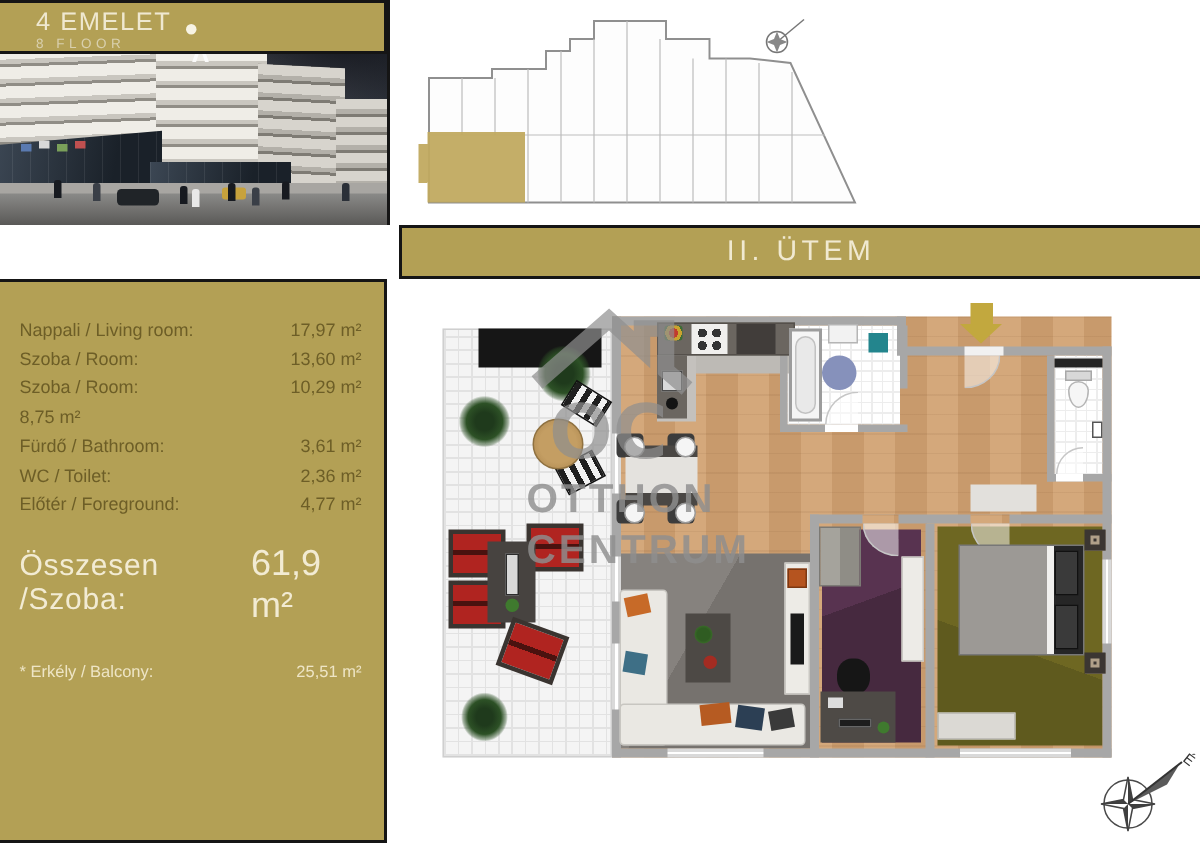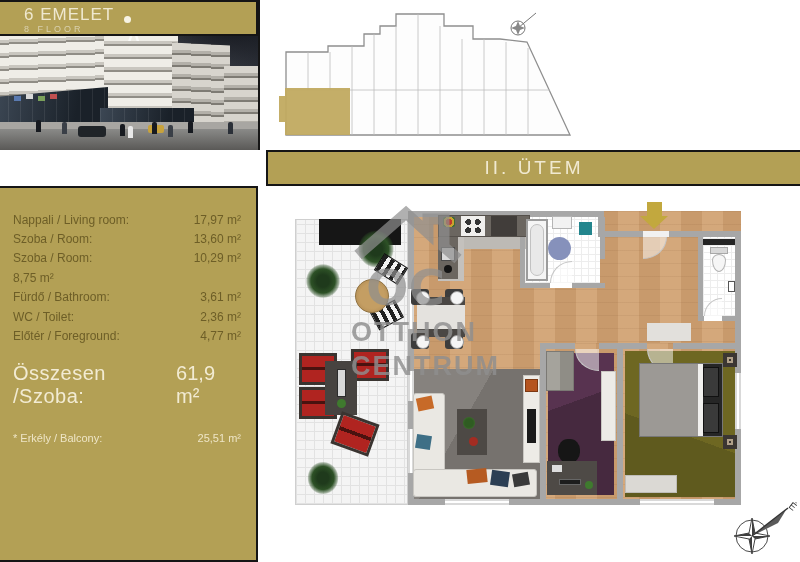--- a/index.html
+++ b/index.html
@@ -17,21 +17,21 @@
   .bgroup{position:absolute;top:4px;line-height:1;}
   .bgroup .hu{color:#efe8d0;font-size:17px;letter-spacing:1px;}
   .bgroup .en{color:#d9d0ae;font-size:9px;letter-spacing:3px;margin-top:2px;}
   .dot{position:absolute;left:124px;top:14px;width:7px;height:7px;border-radius:50%;background:#f7f3e4;}
 
   .sidebar{left:0;top:186px;width:258px;height:376px;background:#b3a055;
     border:2px solid #151515;border-left:none;box-sizing:border-box;padding:22px 15px 0 13px;}
   .room-row{display:flex;justify-content:space-between;color:#6d5e27;font-size:12px;height:19.4px;align-items:center;}
   .total-row{display:flex;justify-content:space-between;align-items:baseline;color:#f2ebd3;margin-top:16px;}
   .total-row .t-label{font-size:20px;letter-spacing:0.5px;}
-  .total-row .t-value{font-size:20px;}
+  .total-row .t-value{font-size:24px;}
   .note-row{display:flex;justify-content:space-between;color:#eee5c6;font-size:11px;margin-top:24px;}
 
   
   .sky{left:0;top:0;width:258px;height:150px;background:
     radial-gradient(90px 50px at 15% 16%,rgba(255,255,255,0.45),transparent 70%),
     radial-gradient(150px 60px at 88% 18%,rgba(15,17,23,0.85),transparent 75%),
     radial-gradient(120px 50px at 58% 6%,rgba(40,44,52,0.9),transparent 70%),
     linear-gradient(105deg,#a9abb0 0%,#83868d 25%,#4b4f58 55%,#262a32 100%);}
   .bands{background:repeating-linear-gradient(180deg,#efede7 0 8px,#c9c6bf 8px 11px,#908d86 11px 13px);}
   .bands-dk{background:repeating-linear-gradient(180deg,#d7d4cd 0 7px,#b3b0a9 7px 10px,#7e7b74 10px 12px);}
@@ -92,21 +92,21 @@
       <div class="person" style="left:128px;top:126px;background:#e8e8e8;"></div>
       <div class="person" style="left:152px;top:122px;"></div>
       <div class="person" style="left:168px;top:125px;background:#3a3f47;"></div>
       <div class="person" style="left:188px;top:121px;"></div>
       <div class="person" style="left:228px;top:122px;background:#2b3038;"></div>
     </div>
   </div>
 
   <div class="abs banner banner-left">
     <div class="bgroup" style="left:24px;">
-      <div class="hu">6 EMELET</div>
+      <div class="hu">4 EMELET</div>
       <div class="en">8 FLOOR</div>
     </div>
     <div class="dot"></div>
   </div>
 
   <div class="abs banner banner-right">
     <span class="phase-text">II. ÜTEM</span>
   </div>
 
   <div class="abs sidebar">

